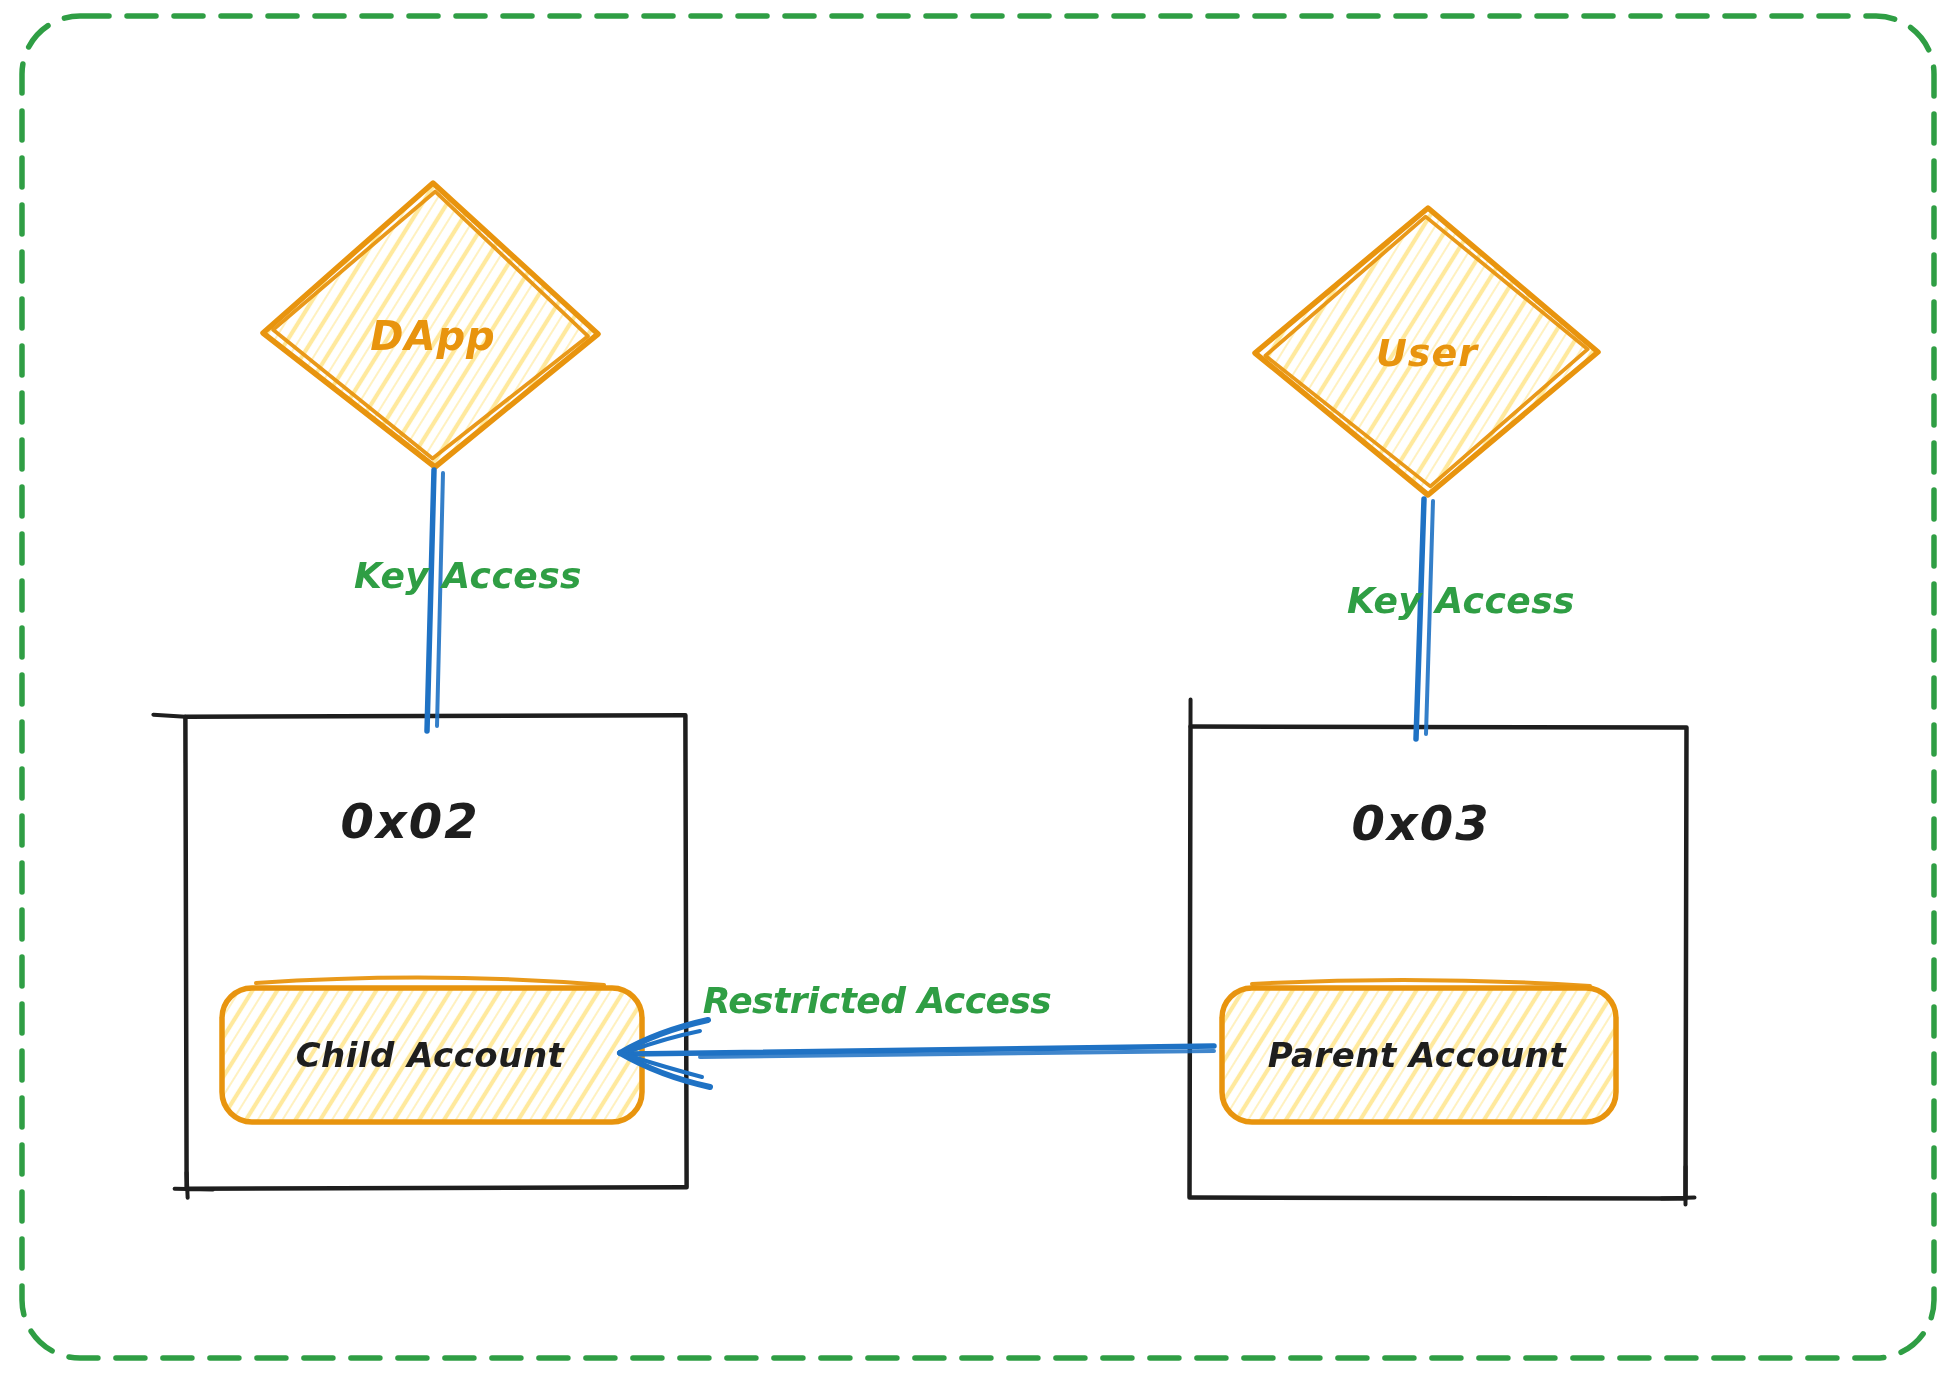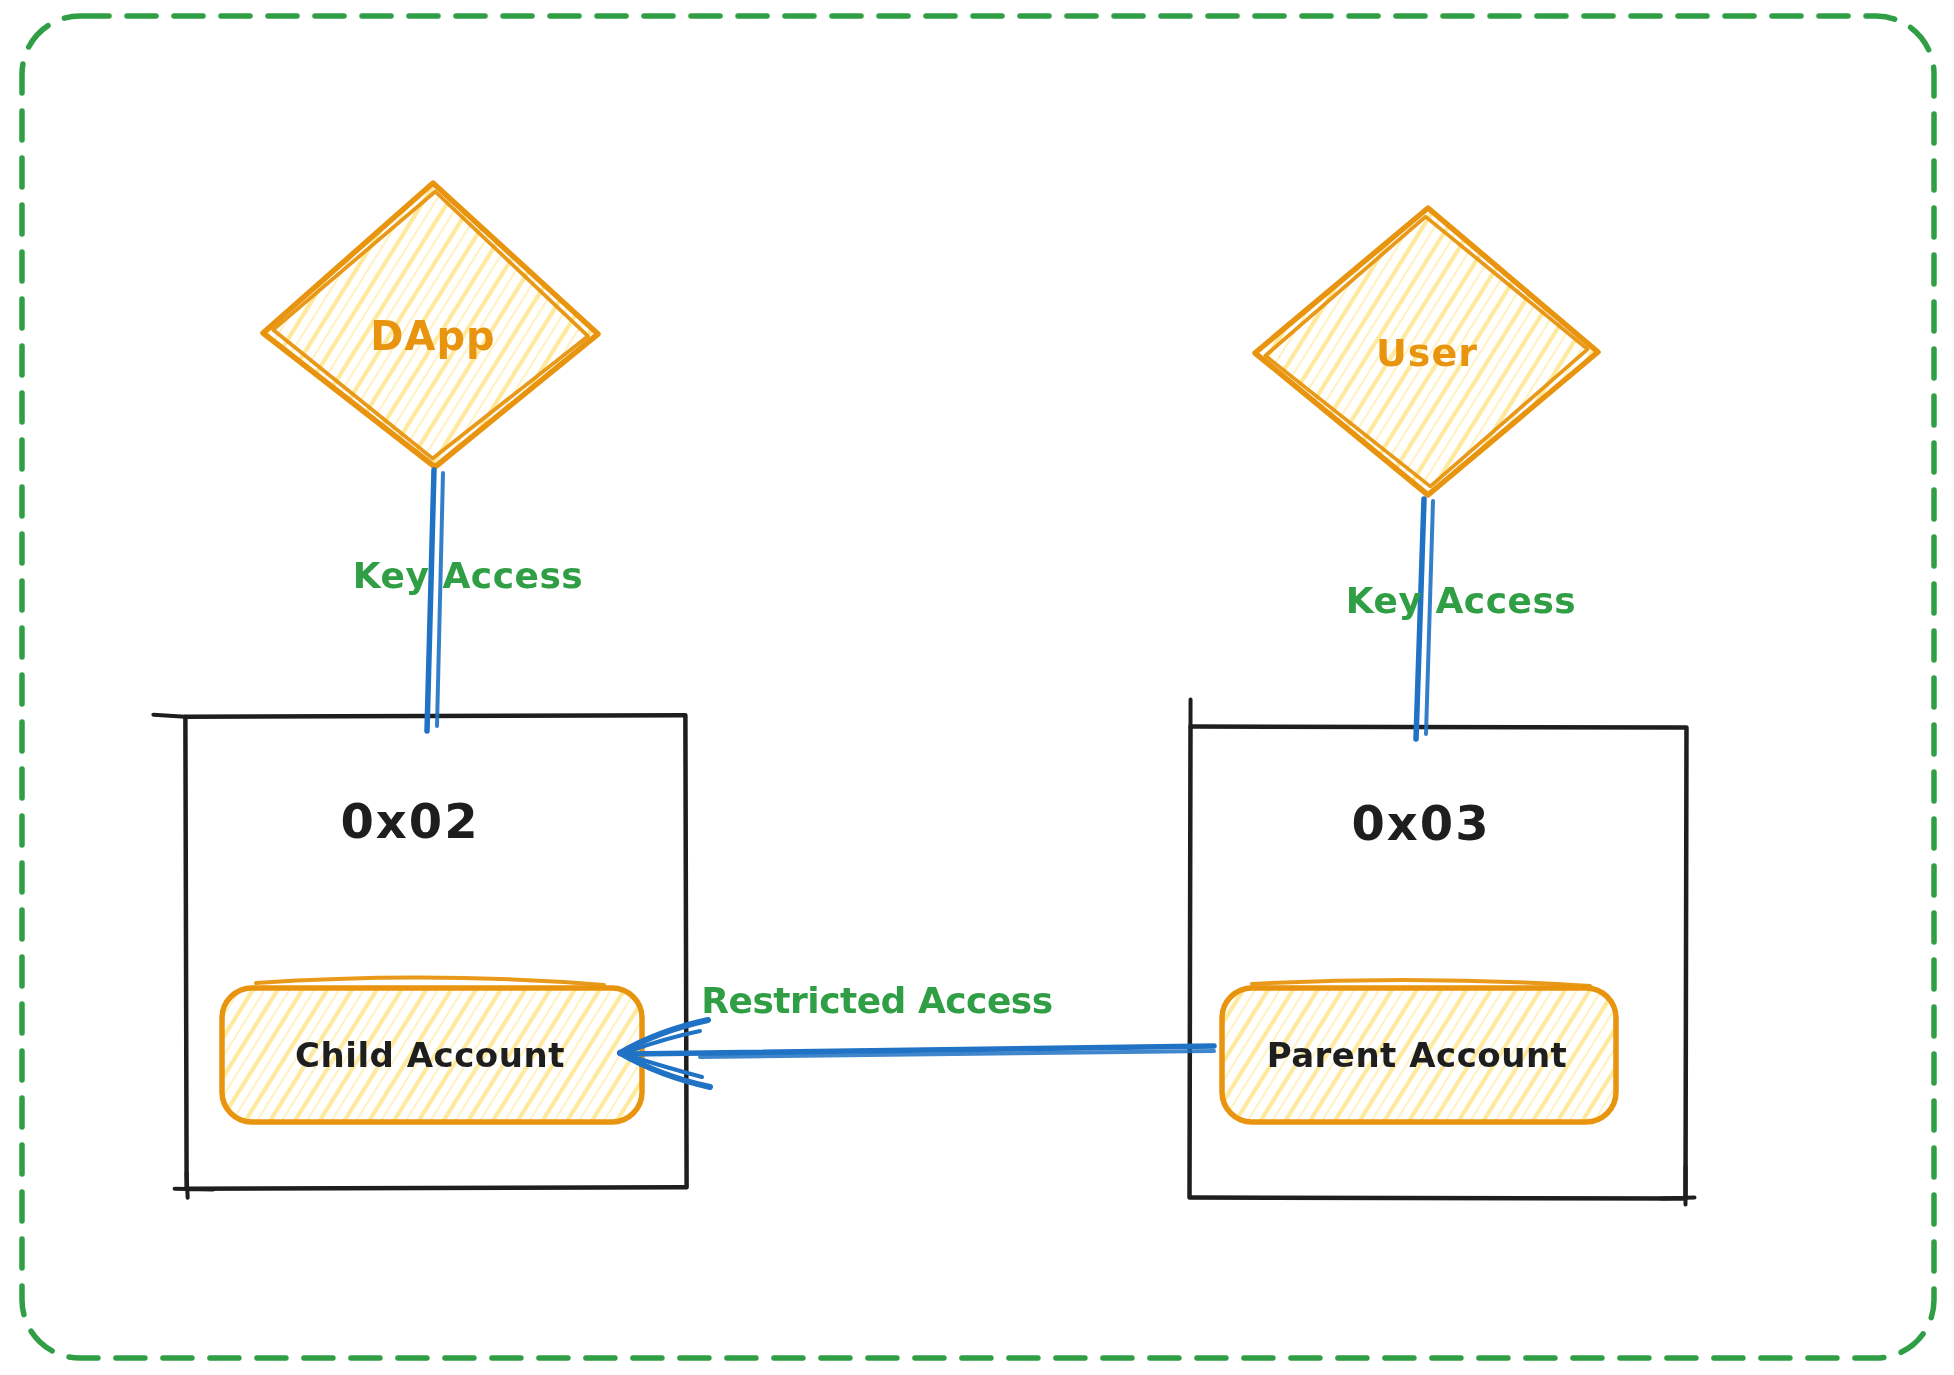--- a/index.html
+++ b/index.html
@@ -3,20 +3,21 @@
 <meta charset="utf-8">
 <style>
   html, body { margin: 0; padding: 0; background: #ffffff; }
   .canvas {
     position: relative;
     width: 1954px;
     height: 1375px;
     background: #ffffff;
     overflow: hidden;
     font-family: "DejaVu Sans", sans-serif;
+    font-style: italic;
   }
   svg { position: absolute; left: 0; top: 0; }
   text {
     font-family: "DejaVu Sans", sans-serif;
     text-anchor: middle;
   }
   .t-orange { fill: #e8940e; font-size: 40px; letter-spacing: 1px; font-weight: 600; }
   .t-green  { fill: #2f9e44; font-size: 36px; letter-spacing: 0.5px; font-weight: 600; }
   .t-black-lg { fill: #1e1e1e; font-size: 48px; letter-spacing: 2px; font-weight: 600; }
   .t-black-md { fill: #1e1e1e; font-size: 34px; letter-spacing: 0.5px; font-weight: 600; }

